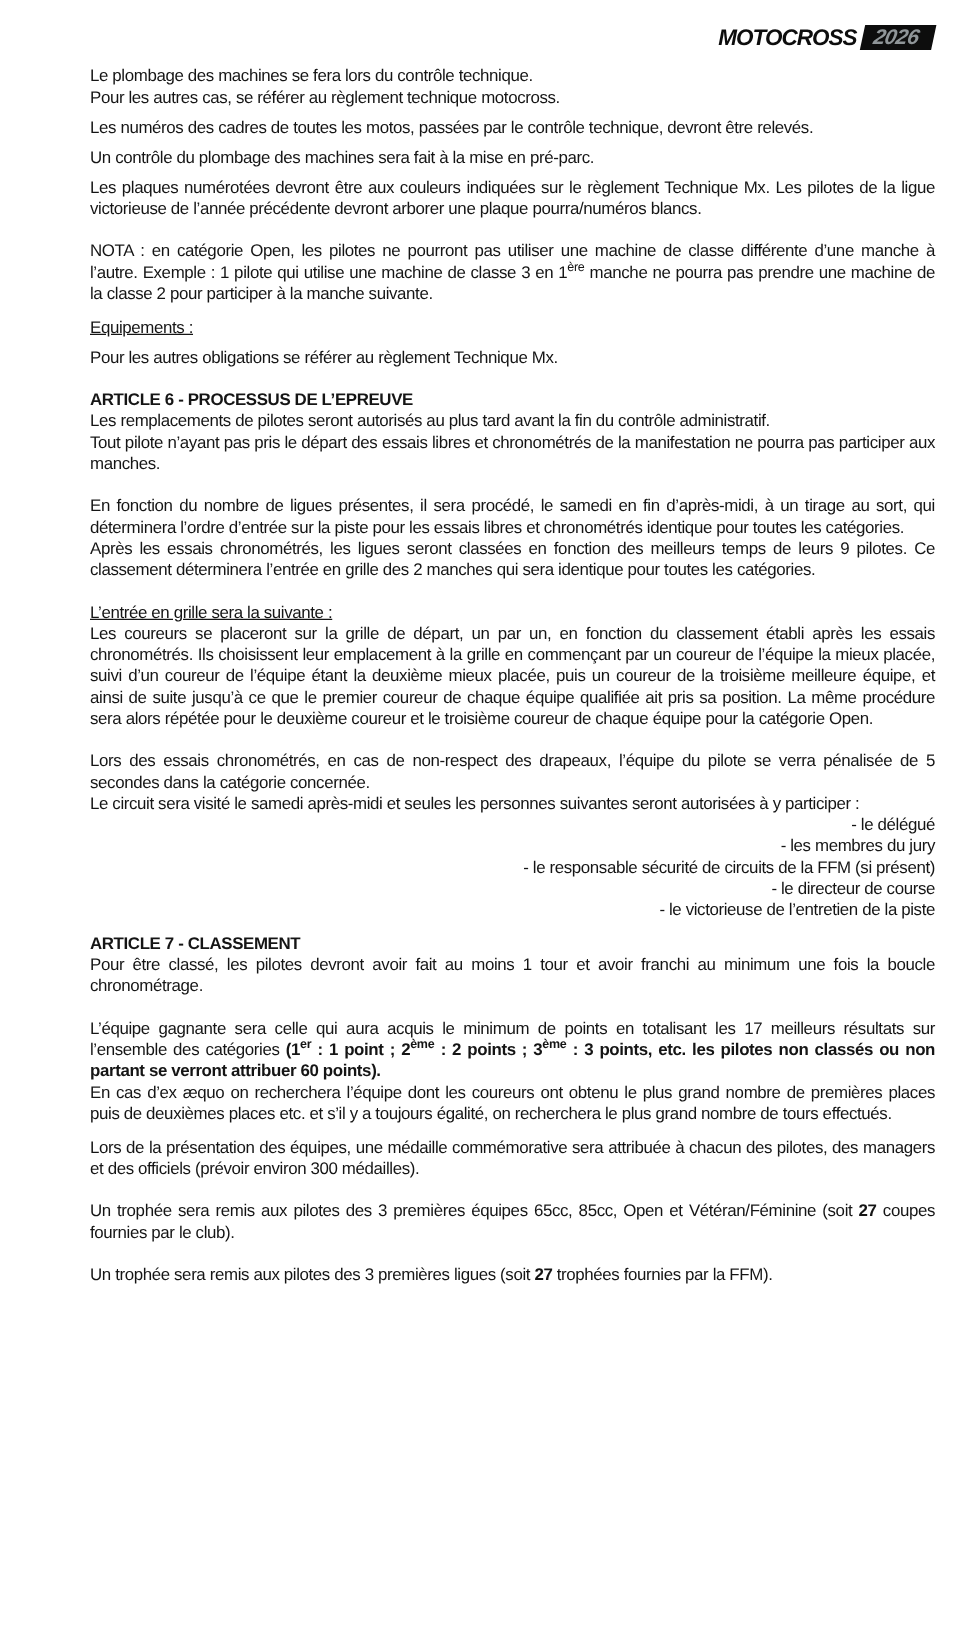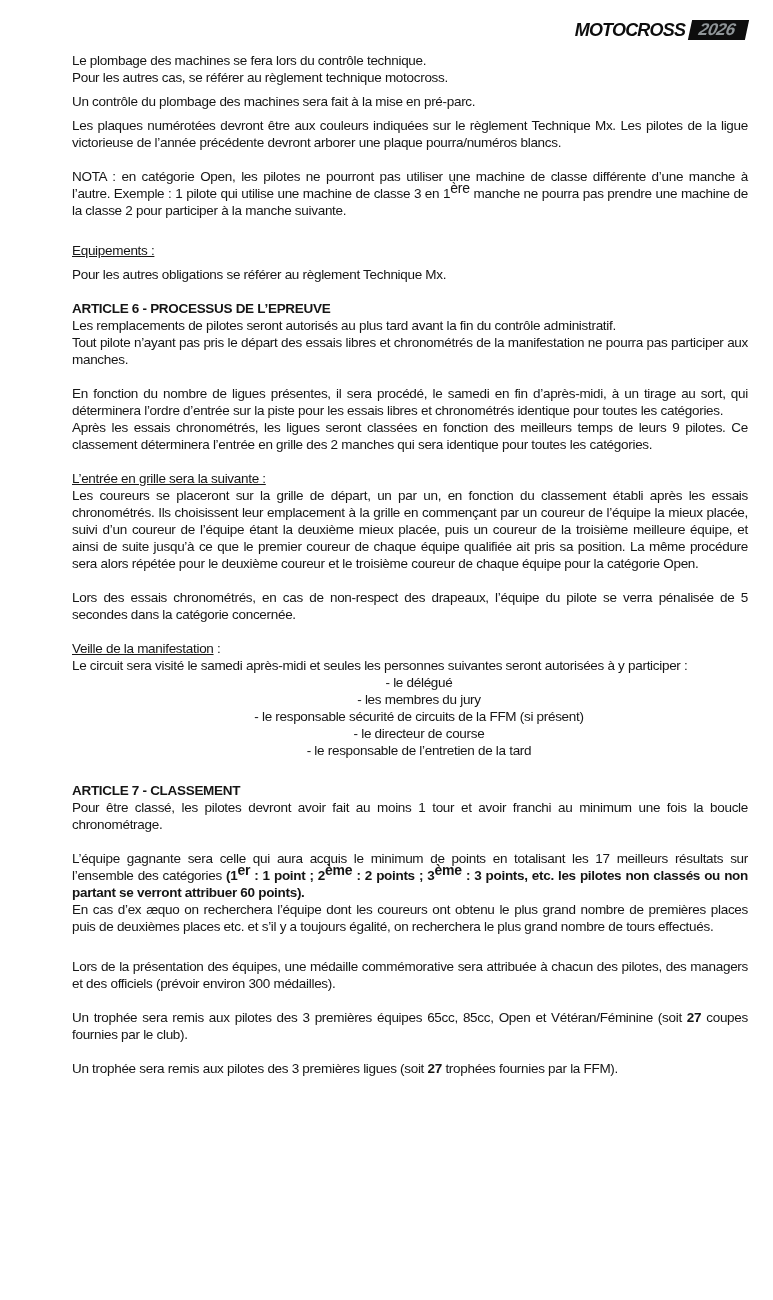--- a/index.html
+++ b/index.html
@@ -41,73 +41,73 @@
   }
   
   .content{
     position:absolute;
     left:72px;top:52px;
     width:676px;
   }
   .content .p{text-align:justify;}
   .content .h{font-weight:bold;text-align:left;}
   .content .hu{text-align:left;}
-  .content .li{padding-left:18px;text-align:center;}
+  .content .li{padding-left:18px;text-align:right;}
   .u{text-decoration:underline;}
   sup{
-    font-size:14px;
+    font-size:10px;
     line-height:0;
     vertical-align:super;
     letter-spacing:-0.2px;
   }
   
   .g0{margin-top:0;}
   .g1{margin-top:7px;}
   .g2{margin-top:17px;}
-  .g3{margin-top:23px;}
+  .g3{margin-top:10px;}
   .page-number{
     position:absolute;
     right:51px;top:1319px;
     font-size:15px;
     letter-spacing:0;
     color:#701a75;
   }
 </style>
 </head>
 <body>
 
 <div class="page">
 
   <div class="logo">
     <span class="logo-brand">MOTOCROSS</span>
     <span class="logo-year">2026</span>
   </div>
 
   <div class="content">
       <div class="p g0"><span>Le plombage des machines se fera lors du contrôle technique.</span><br><span>Pour les autres cas, se référer au règlement technique motocross.</span></div>
+      <div class="p g1"><span>Les numéros des cadres de toutes les motos, passées par le contrôle technique, devront être relevés.</span></div>
       <div class="p g1"><span>Un contrôle du plombage des machines sera fait à la mise en pré-parc.</span></div>
       <div class="p g1"><span>Les plaques numérotées devront être aux couleurs indiquées sur le règlement Technique Mx. Les pilotes de la ligue victorieuse de l’année précédente devront arborer une plaque pourra/numéros blancs.</span></div>
       <div class="p g2"><span>NOTA : en catégorie Open, les pilotes ne pourront pas utiliser une machine de classe différente d’une manche à l’autre. Exemple : 1 pilote qui utilise une machine de classe 3 en 1</span><sup>ère</sup><span> manche ne pourra pas prendre une machine de la classe 2 pour participer à la manche suivante.</span></div>
       <div class="hu g3"><span class="u">Equipements :</span></div>
       <div class="p g1"><span>Pour les autres obligations se référer au règlement Technique Mx.</span></div>
       <div class="h g2"><span>ARTICLE 6 - PROCESSUS DE L’EPREUVE</span></div>
       <div class="p g0"><span>Les remplacements de pilotes seront autorisés au plus tard avant la fin du contrôle administratif.</span></div>
       <div class="p g0"><span>Tout pilote n’ayant pas pris le départ des essais libres et chronométrés de la manifestation ne pourra pas participer aux manches.</span></div>
       <div class="p g2"><span>En fonction du nombre de ligues présentes, il sera procédé, le samedi en fin d’après-midi, à un tirage au sort, qui déterminera l’ordre d’entrée sur la piste pour les essais libres et chronométrés identique pour toutes les catégories.</span></div>
       <div class="p g0"><span>Après les essais chronométrés, les ligues seront classées en fonction des meilleurs temps de leurs 9 pilotes. Ce classement déterminera l’entrée en grille des 2 manches qui sera identique pour toutes les catégories.</span></div>
       <div class="hu g2"><span class="u">L’entrée en grille sera la suivante :</span></div>
       <div class="p g0"><span>Les coureurs se placeront sur la grille de départ, un par un, en fonction du classement établi après les essais chronométrés. Ils choisissent leur emplacement à la grille en commençant par un coureur de l’équipe la mieux placée, suivi d’un coureur de l’équipe étant la deuxième mieux placée, puis un coureur de la troisième meilleure équipe, et ainsi de suite jusqu’à ce que le premier coureur de chaque équipe qualifiée ait pris sa position. La même procédure sera alors répétée pour le deuxième coureur et le troisième coureur de chaque équipe pour la catégorie Open.</span></div>
       <div class="p g2"><span>Lors des essais chronométrés, en cas de non-respect des drapeaux, l’équipe du pilote se verra pénalisée de 5 secondes dans la catégorie concernée.</span></div>
-      <div class="hu g2"><span class="u">Veille de la manifestation</span><span> :</span></div>
       <div class="p g0"><span>Le circuit sera visité le samedi après-midi et seules les personnes suivantes seront autorisées à y participer :</span></div>
       <div class="li g0"><span>- le délégué</span></div>
       <div class="li g0"><span>- les membres du jury</span></div>
       <div class="li g0"><span>- le responsable sécurité de circuits de la FFM (si présent)</span></div>
       <div class="li g0"><span>- le directeur de course</span></div>
-      <div class="li g0"><span>- le responsable de l’entretien de la tard</span></div>
+      <div class="li g0"><span>- le victorieuse de l’entretien de la piste</span></div>
       <div class="h g3"><span>ARTICLE 7 - CLASSEMENT</span></div>
       <div class="p g0"><span>Pour être classé, les pilotes devront avoir fait au moins 1 tour et avoir franchi au minimum une fois la boucle chronométrage.</span></div>
       <div class="p g2"><span>L’équipe gagnante sera celle qui aura acquis le minimum de points en totalisant les 17 meilleurs résultats sur l’ensemble des catégories </span><span style="font-weight: bold;">(1</span><sup style="font-weight: bold;">er</sup><span style="font-weight: bold;"> : 1 point ; 2</span><sup style="font-weight: bold;">ème</sup><span style="font-weight: bold;"> : 2 points ; 3</span><sup style="font-weight: bold;">ème</sup><span style="font-weight: bold;"> : 3 points, etc. les pilotes non classés ou non partant se verront attribuer 60 points).</span></div>
       <div class="p g0"><span>En cas d’ex æquo on recherchera l’équipe dont les coureurs ont obtenu le plus grand nombre de premières places puis de deuxièmes places etc. et s’il y a toujours égalité, on recherchera le plus grand nombre de tours effectués.</span></div>
       <div class="p g3"><span>Lors de la présentation des équipes, une médaille commémorative sera attribuée à chacun des pilotes, des managers et des officiels (prévoir environ 300 médailles).</span></div>
       <div class="p g2"><span>Un trophée sera remis aux pilotes des 3 premières équipes 65cc, 85cc, Open et Vétéran/Féminine (soit </span><span style="font-weight: bold;">27</span><span> coupes fournies par le club).</span></div>
       <div class="p g2"><span>Un trophée sera remis aux pilotes des 3 premières ligues (soit </span><span style="font-weight: bold;">27</span><span> trophées fournies par la FFM).</span></div>
     </div>
 
   <div class="page-number">431</div>

